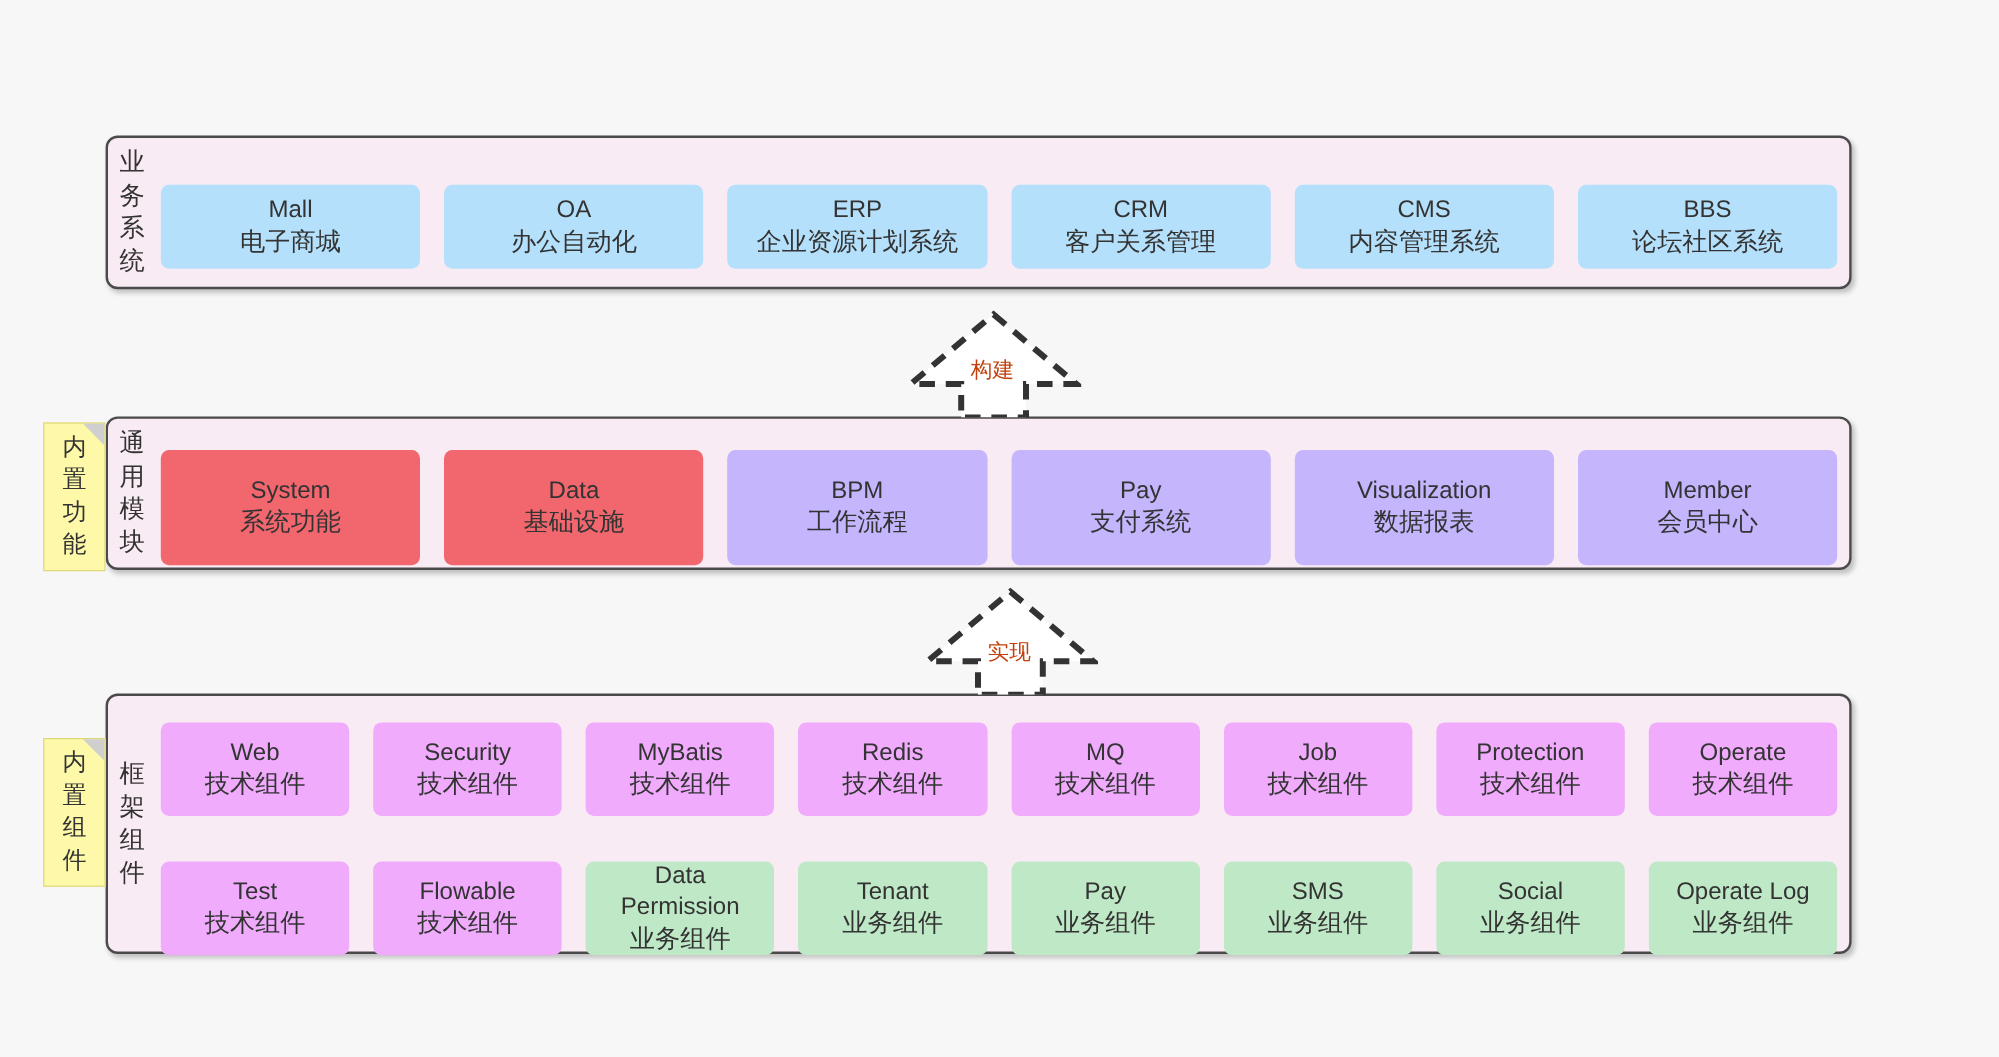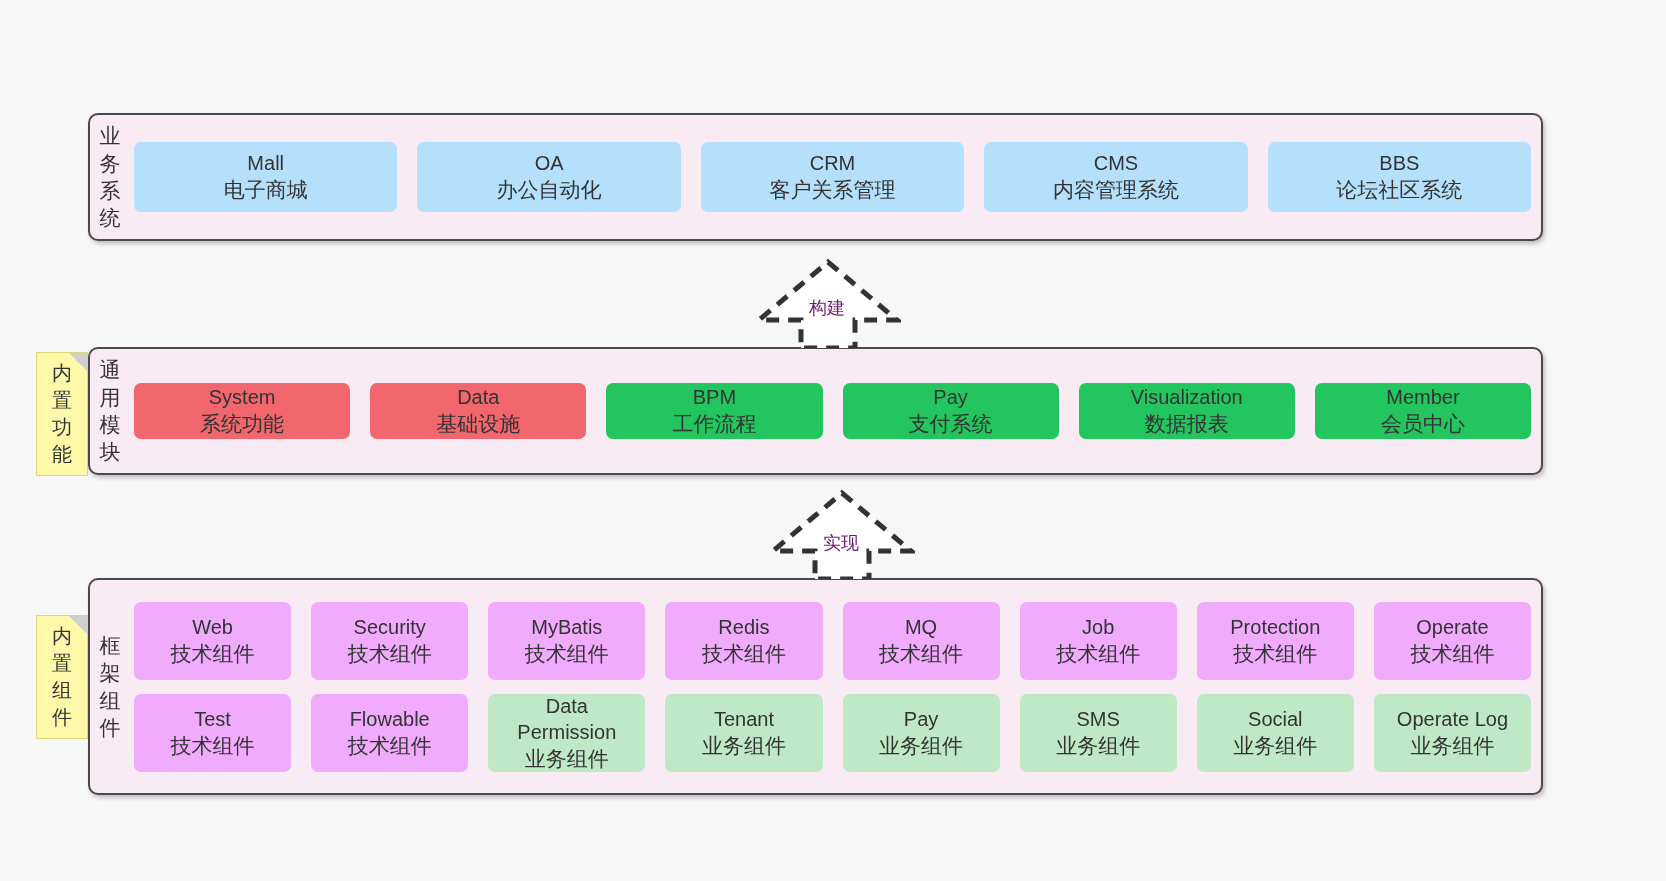--- a/index.html
+++ b/index.html
@@ -61,36 +61,37 @@
     border-radius:7px;
     display:flex;
     flex-direction:column;
     align-items:center;
     justify-content:center;
     text-align:center;
     line-height:1.30;
     color:#333333;
     padding:4px 6px;
     box-sizing:border-box;
+    margin-top:24px;
   }
   .box .t1{font-size:20px;display:block;}
   .box .t2{font-size:21px;display:block;}
 
   .blue{background:#b5e0fb;}
   .red-strong{background:#f2666e;}
-  .red-light{background:#22c55e;}
+  .red-light{background:#c4b5fd;}
   .green-strong{background:#f0abfc;}
   .green-light{background:#bfe8c7;}
 
   
   #layer-business{left:88px;top:113px;width:1455px;height:128px;}
   #layer-business .box{height:70px;}
 
   #layer-common{left:88px;top:347px;width:1455px;height:128px;}
-  #layer-common .box{height:56px;text-align:center;}
+  #layer-common .box{height:96px;text-align:center;}
 
   #layer-framework{left:88px;top:578px;width:1455px;height:217px;}
   #layer-framework .box{height:78px;}
 
   
   .note{
     position:absolute;
     width:52px;
     background:#fdf9a8;
     border:1px solid #dcd87a;
@@ -118,21 +119,21 @@
   
   .arrow{position:absolute;z-index:2;}
   #arrow-build{left:755px;top:258px;width:146px;height:90px;}
   #arrow-impl{left:769px;top:489px;width:146px;height:90px;}
   .arrow .arrow-label{
     position:absolute;
     left:0;right:0;
     bottom:16px;
     text-align:center;
     font-size:18px;
-    color:#701a75;
+    color:#c2410c;
     background:transparent;
   }
   #arrow-build .arrow-label{left:18px;right:20px;bottom:28px;}
   #arrow-impl  .arrow-label{left:18px;right:20px;bottom:24px;}
 </style>
 </head>
 <body>
 
 <div id="canvas">
 
@@ -147,20 +148,24 @@
       <div class="row">
         <div class="box blue">
           <span class="t1">Mall</span>
           <span class="t2">电子商城</span>
         </div>
         <div class="box blue">
           <span class="t1">OA</span>
           <span class="t2">办公自动化</span>
         </div>
         <div class="box blue">
+          <span class="t1">ERP</span>
+          <span class="t2">企业资源计划系统</span>
+        </div>
+        <div class="box blue">
           <span class="t1">CRM</span>
           <span class="t2">客户关系管理</span>
         </div>
         <div class="box blue">
           <span class="t1">CMS</span>
           <span class="t2">内容管理系统</span>
         </div>
         <div class="box blue">
           <span class="t1">BBS</span>
           <span class="t2">论坛社区系统</span>

